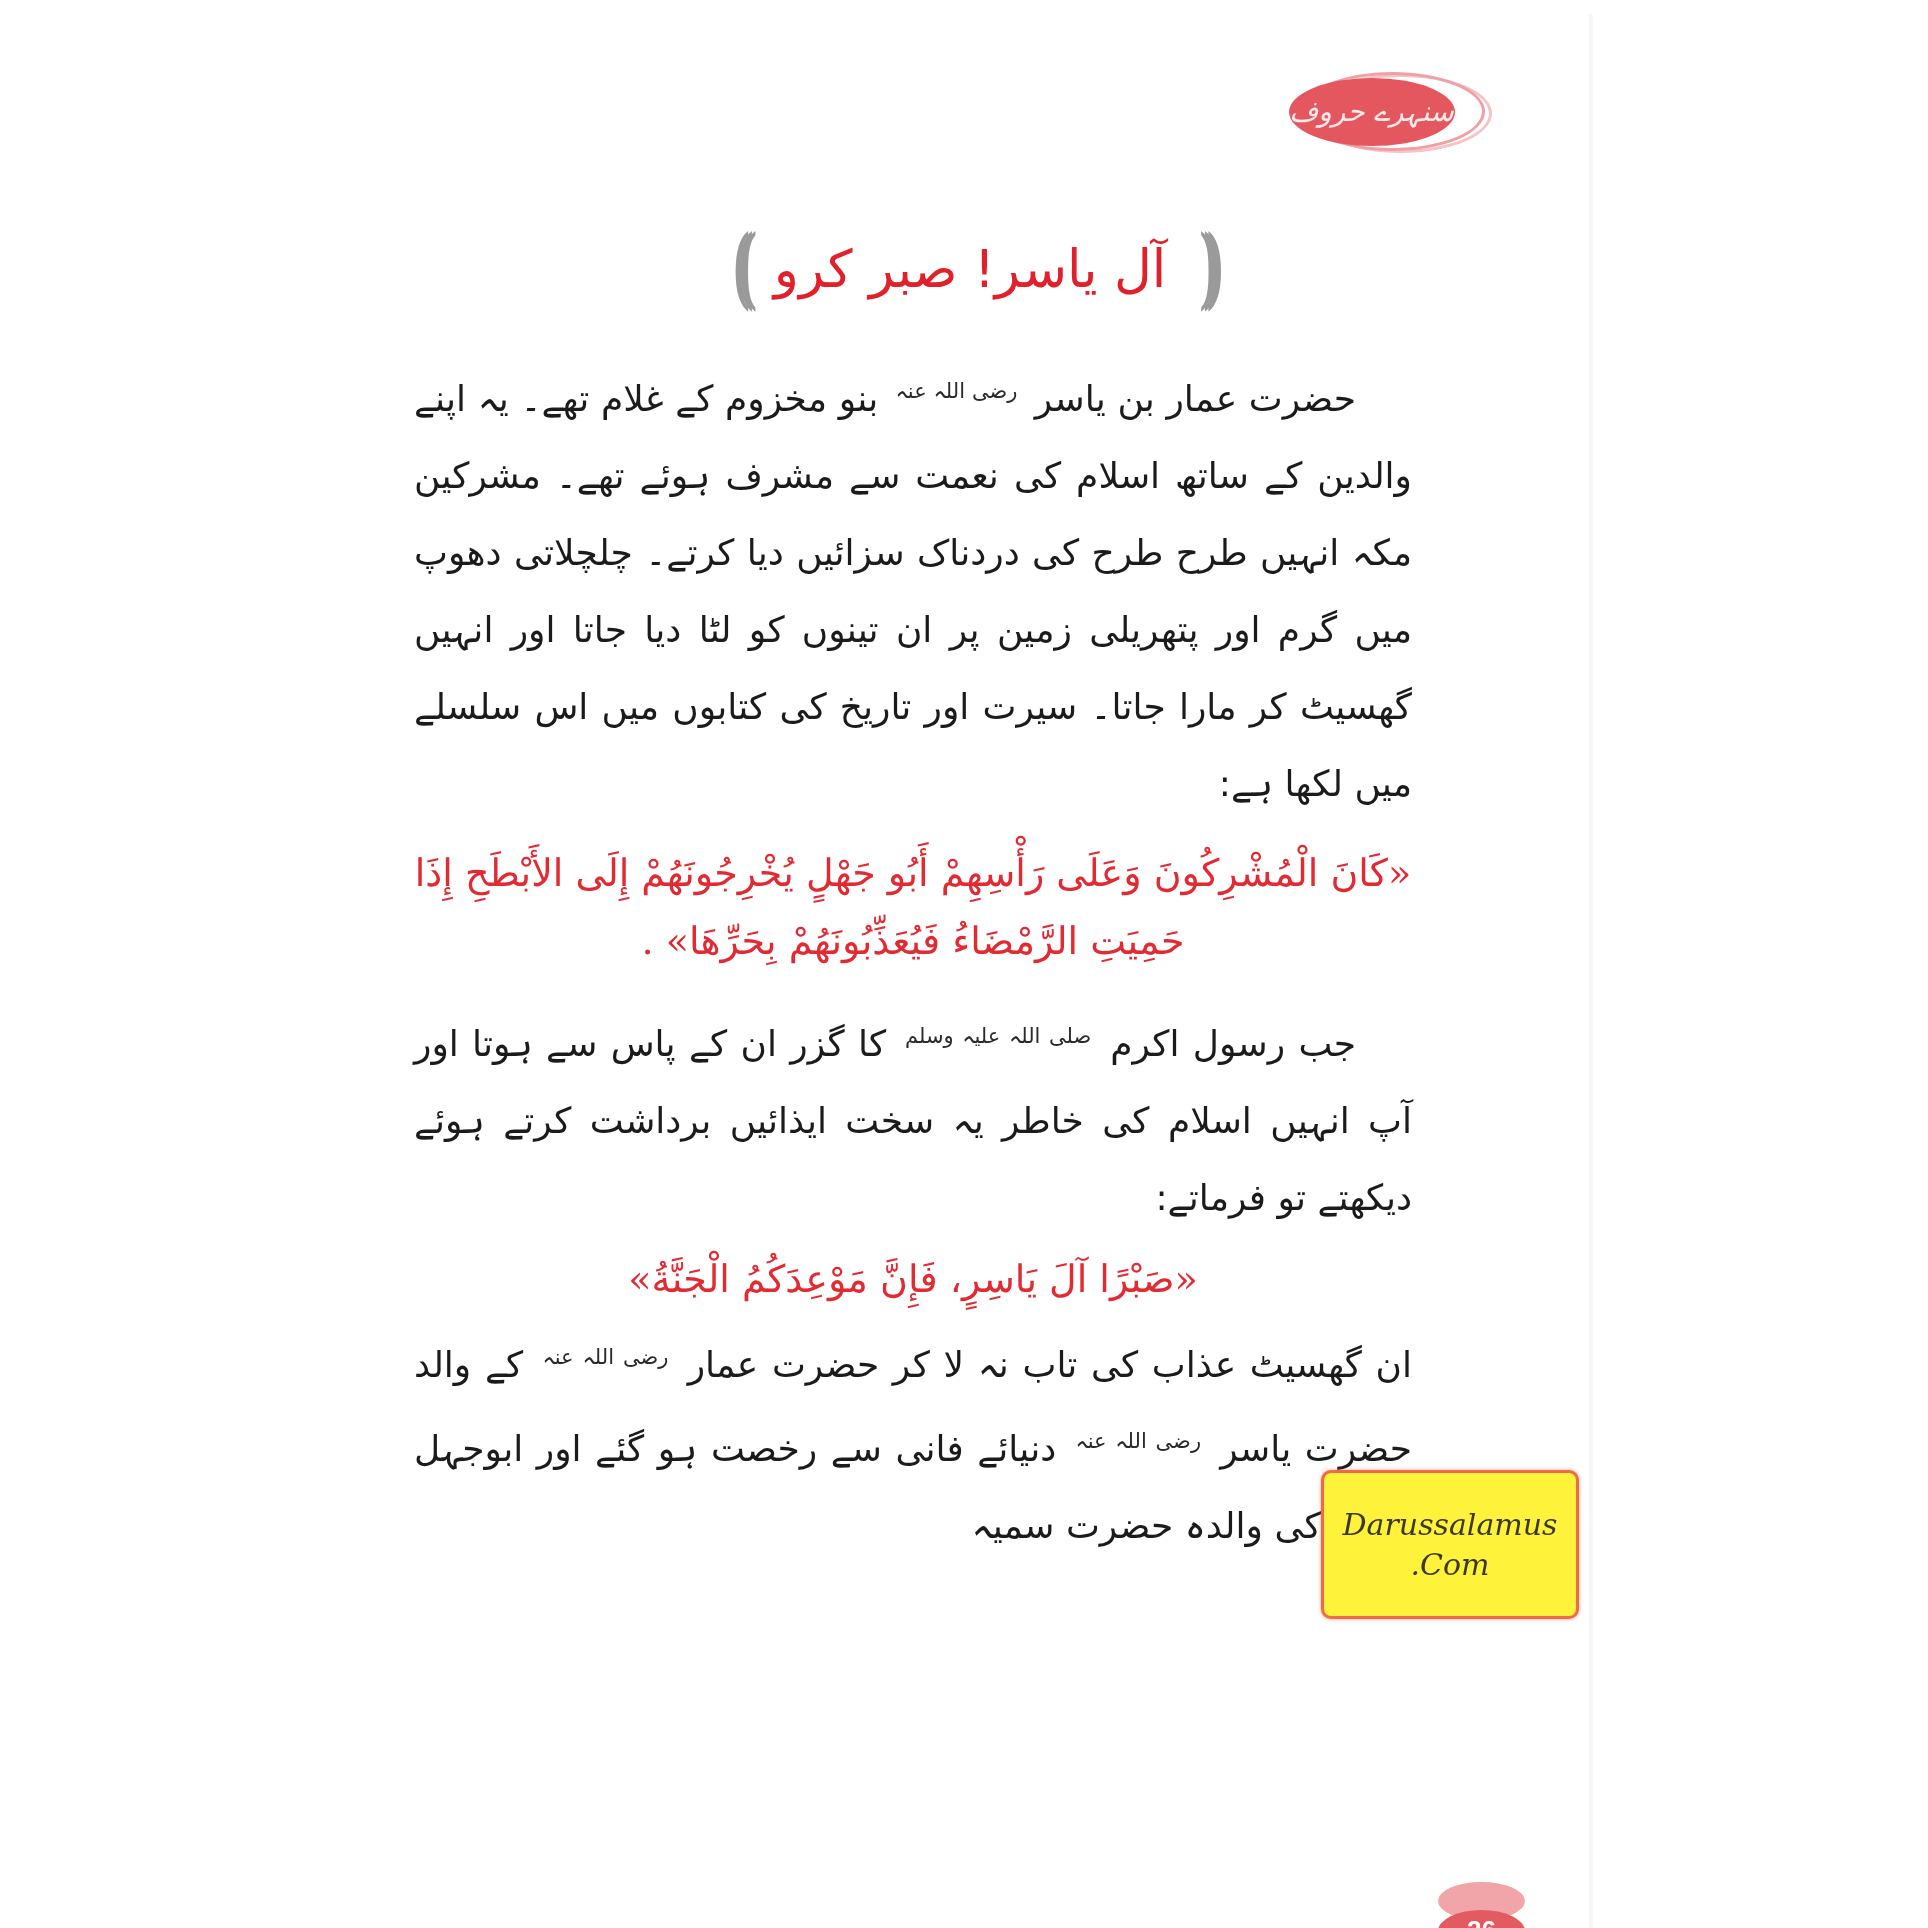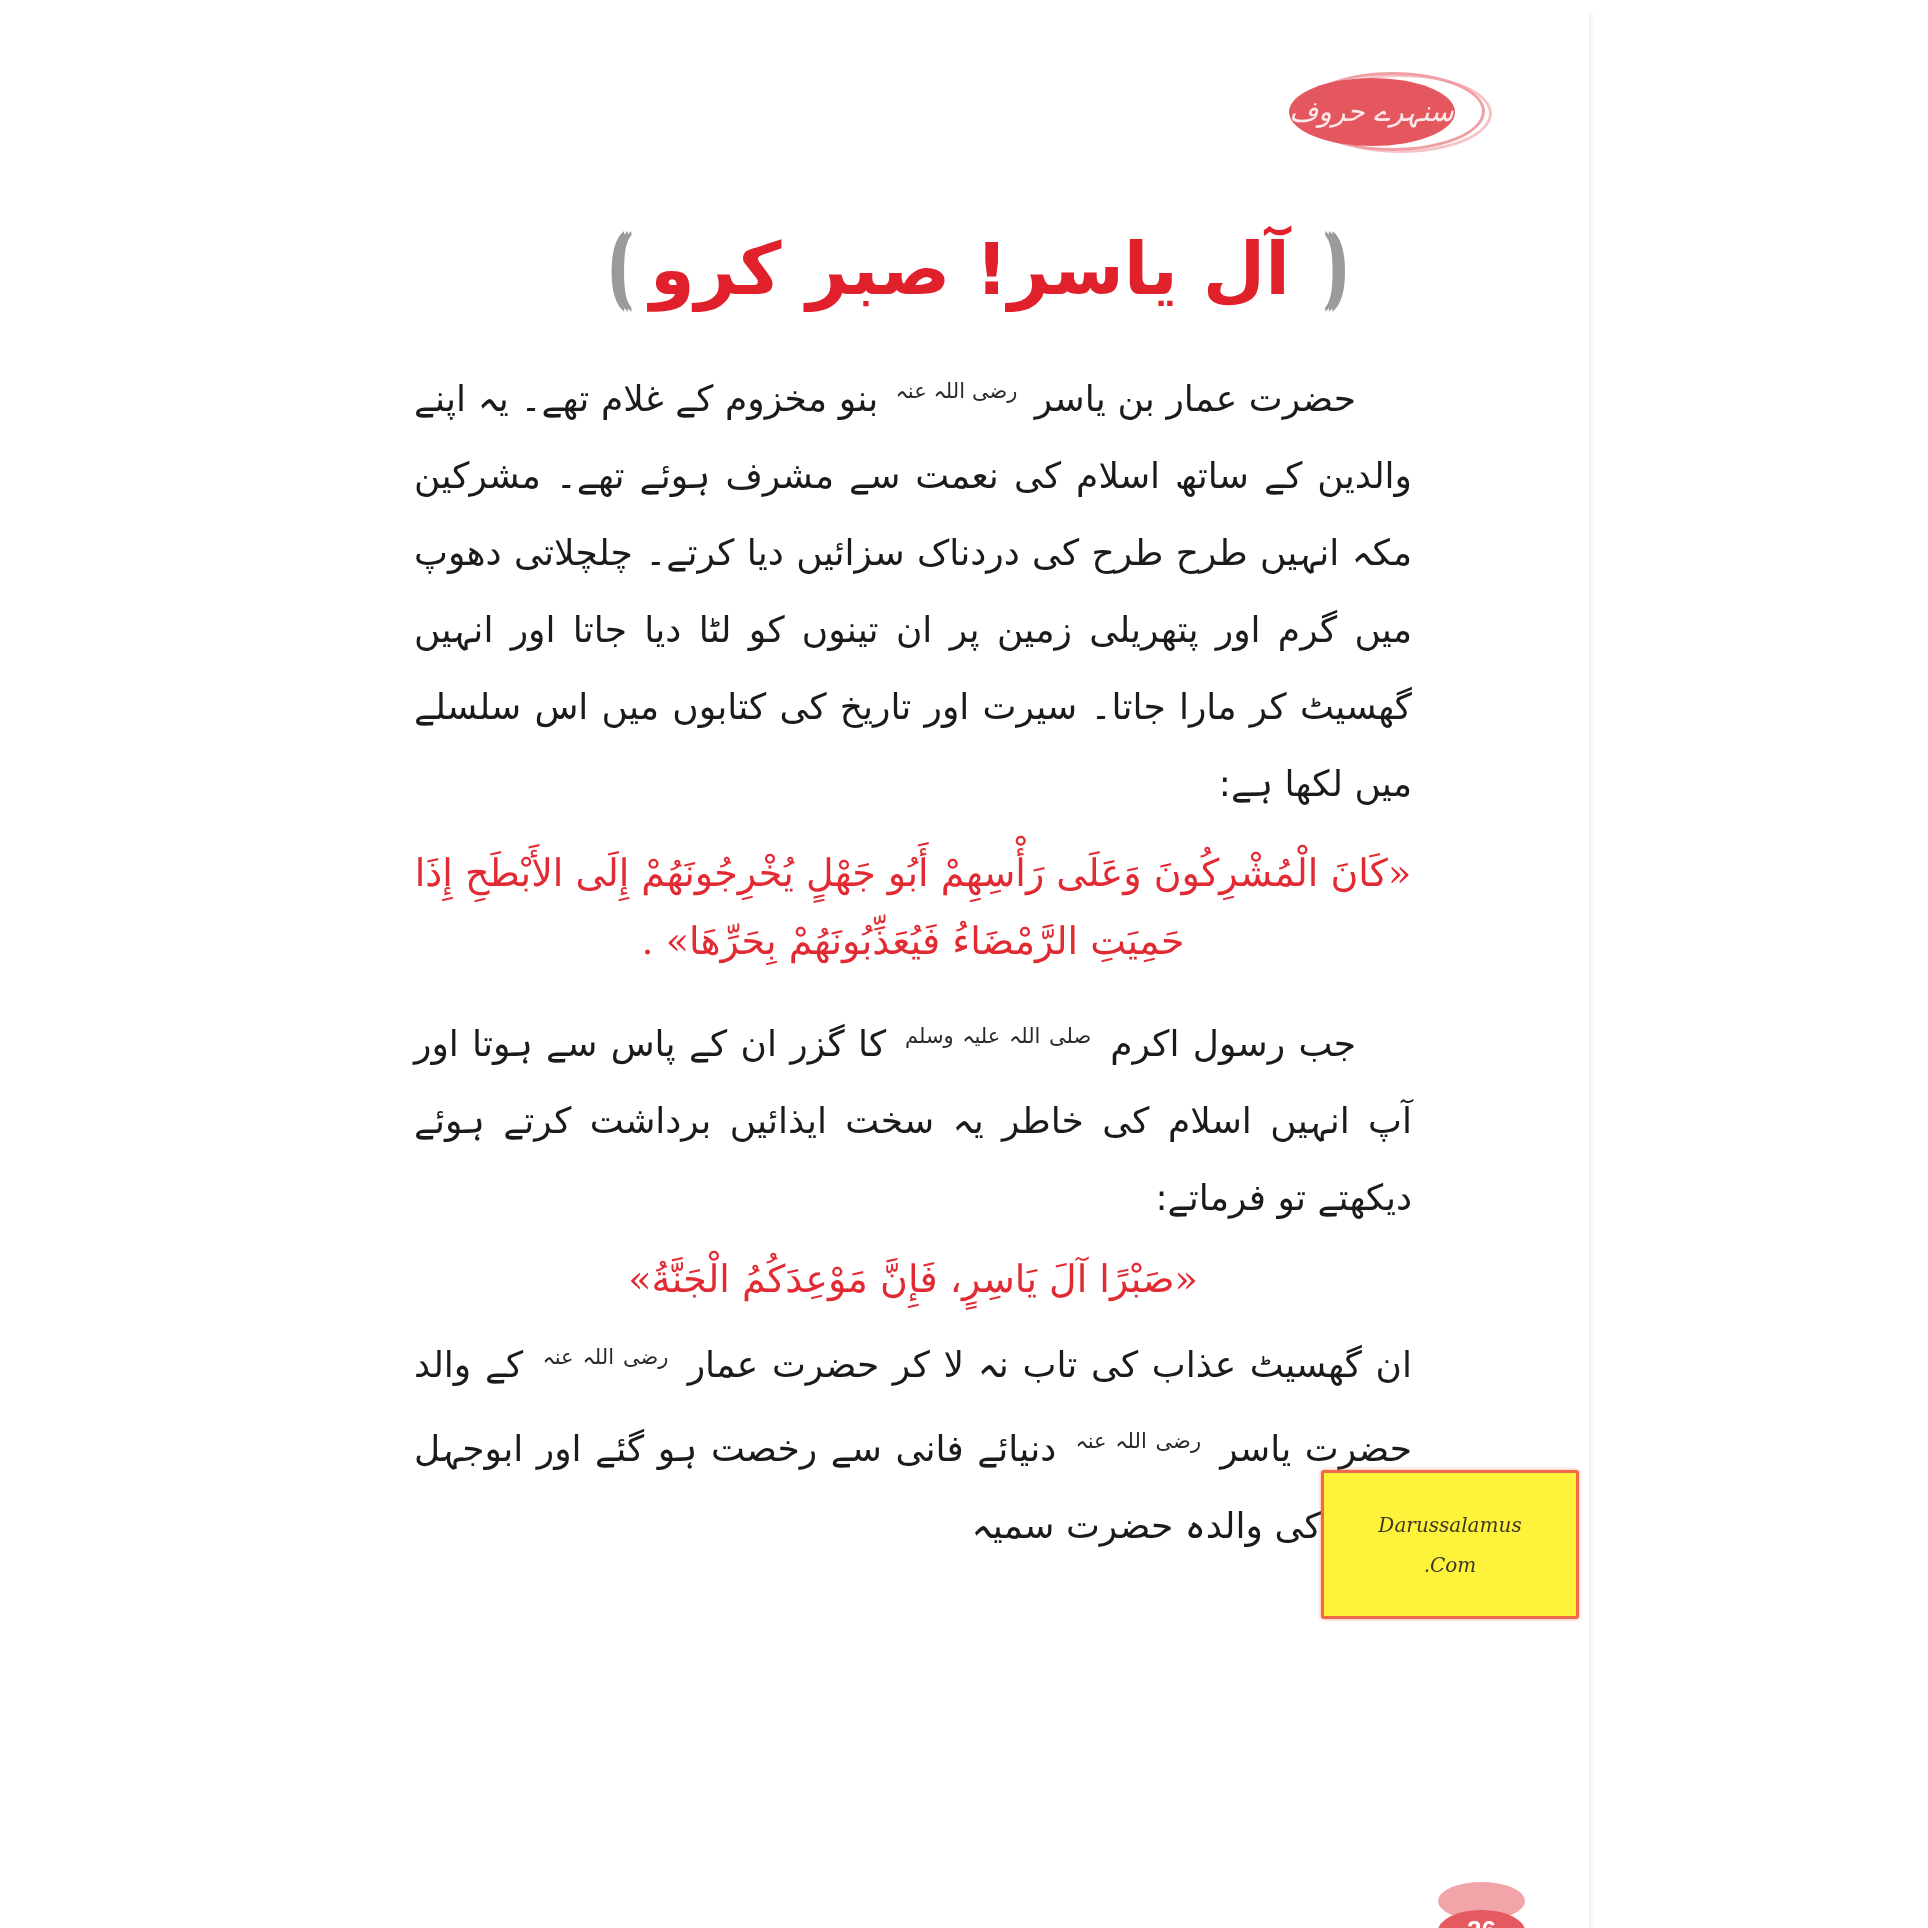--- a/index.html
+++ b/index.html
@@ -68,22 +68,22 @@
     font-family: "DejaVu Serif", serif;
     font-size: 87px;
     font-weight: 300;
     letter-spacing: -28px;
     line-height: 1;
     transform: scaleX(0.6);
   }
   .title-text {
     color: #e0202a;
     font-family: "DejaVu Sans", sans-serif;
-    font-size: 72px;
-    font-weight: bold;
+    font-size: 52px;
+    font-weight: normal;
     direction: rtl;
     white-space: nowrap;
     text-align: center;
   }
   
   .body-text {
     position: absolute;
     left: 414px; top: 339px;
     width: 998px;
     direction: rtl;
@@ -121,27 +121,27 @@
     font-size: 30px;
     margin-right: 19px;
   }
   
   .watermark {
     position: absolute;
     left: 1321px; top: 1456px;
     width: 252px; height: 143px;
     background: #fff23a;
     border: 3.8px solid #ee6a48;
-    border-radius: 3px;
+    border-radius: 10px;
     box-shadow: 0 0 3.8px rgba(230,90,60,0.6);
     display: flex; flex-direction: column; align-items: center; justify-content: center;
     font-family: "DejaVu Serif", serif;
     font-style: italic;
     color: #3a3a24;
-    font-size: 20px;
+    font-size: 30px;
     line-height: 40px;
   }
   
   .page-number {
     position: absolute;
     left: 1438px; top: 1859px;
     width: 87px; height: 41px;
   }
   .page-number .base {
     position: absolute;

